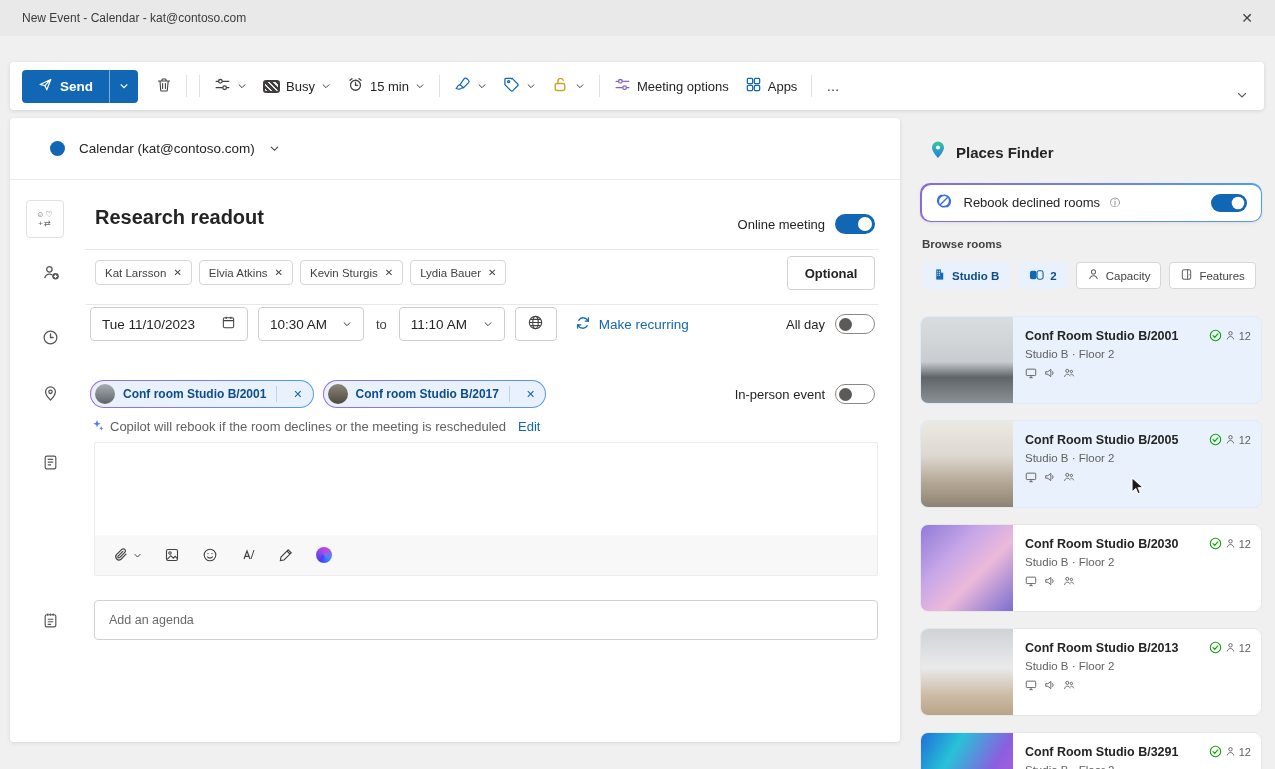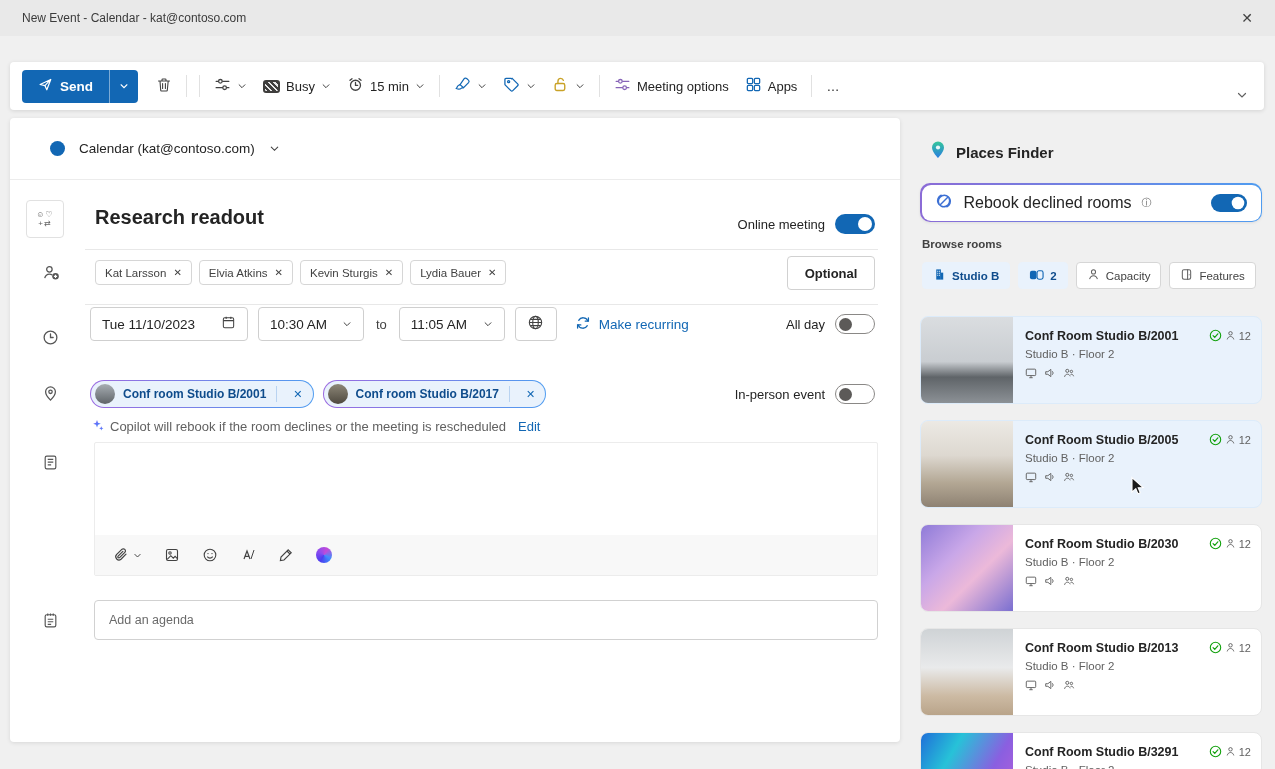--- a/index.html
+++ b/index.html
@@ -87,21 +87,21 @@
 
   .agenda-input { position:absolute; top:482px; left:84px; right:22px; height:40px; border:1px solid #d1d1d1;
     border-radius:4px; display:flex; align-items:center; padding:0 14px; font-size:12.5px; color:#6a6a6a; background:#fff; }
 
   
   .places-header { position:absolute; top:140px; left:928px; display:flex; align-items:center; gap:8px; }
   .places-title { font-size:15px; font-weight:600; color:#242424; }
   .rebook-wrap { position:absolute; top:183px; left:920px; width:342px; padding:1.5px; border-radius:10px;
     background:linear-gradient(90deg,#8b6bd6,#4f9cf0); box-shadow:0 1px 3px rgba(0,0,0,.08); }
   .rebook-card { display:flex; align-items:center; height:36px; background:#fff; border-radius:9px; padding:0 12px; gap:10px; }
-  .rebook-label { font-size:16px; color:#242424; }
+  .rebook-label { font-size:13px; color:#242424; }
   .info-glyph { font-size:10px; color:#616161; }
   .rebook-card .toggle { margin-left:auto; transform:scale(.9); }
   .browse-label { position:absolute; top:238px; left:922px; font-size:11.5px; font-weight:600; color:#424242; }
   .filters { position:absolute; top:262px; left:922px; display:flex; gap:8px; }
   .fchip { display:flex; align-items:center; gap:6px; height:27px; padding:0 10px; border-radius:4px;
     font-size:11.5px; color:#424242; background:#fff; border:1px solid #d6d6d6; }
   .fchip.active { background:#e9f2fc; border-color:#e9f2fc; color:#0f4c8c; font-weight:600; }
 
   .room-card { position:absolute; left:920px; width:342px; height:88px; background:#fff;
     border:1px solid #e6e6e6; border-radius:8px; }
@@ -291,21 +291,21 @@
             </svg></span>
       </div>
       <div class="field" style="width:106px; justify-content:space-between;">
         <span>10:30 AM</span>
         <span class="chev"><svg width="10" height="10" viewBox="0 0 12 12">
               <path d="m2.5 4.5 3.5 3.5 3.5-3.5" fill="none" stroke="#424242" stroke-width="1.2" stroke-linecap="round"></path>
             </svg></span>
       </div>
       <span class="to-label">to</span>
       <div class="field" style="width:106px; justify-content:space-between;">
-        <span>11:05 AM</span>
+        <span>11:10 AM</span>
         <span class="chev"><svg width="10" height="10" viewBox="0 0 12 12">
               <path d="m2.5 4.5 3.5 3.5 3.5-3.5" fill="none" stroke="#424242" stroke-width="1.2" stroke-linecap="round"></path>
             </svg></span>
       </div>
       <div class="field globe-btn">
         <span><svg width="17" height="17" viewBox="0 0 16 16" fill="none" stroke="#424242" stroke-width="1.05">
               <circle cx="8" cy="8" r="5.8"></circle>
               <ellipse cx="8" cy="8" rx="2.6" ry="5.8"></ellipse>
               <path d="M2.3 8h11.4M3.1 5.1h9.8M3.1 10.9h9.8"></path>
             </svg></span>

